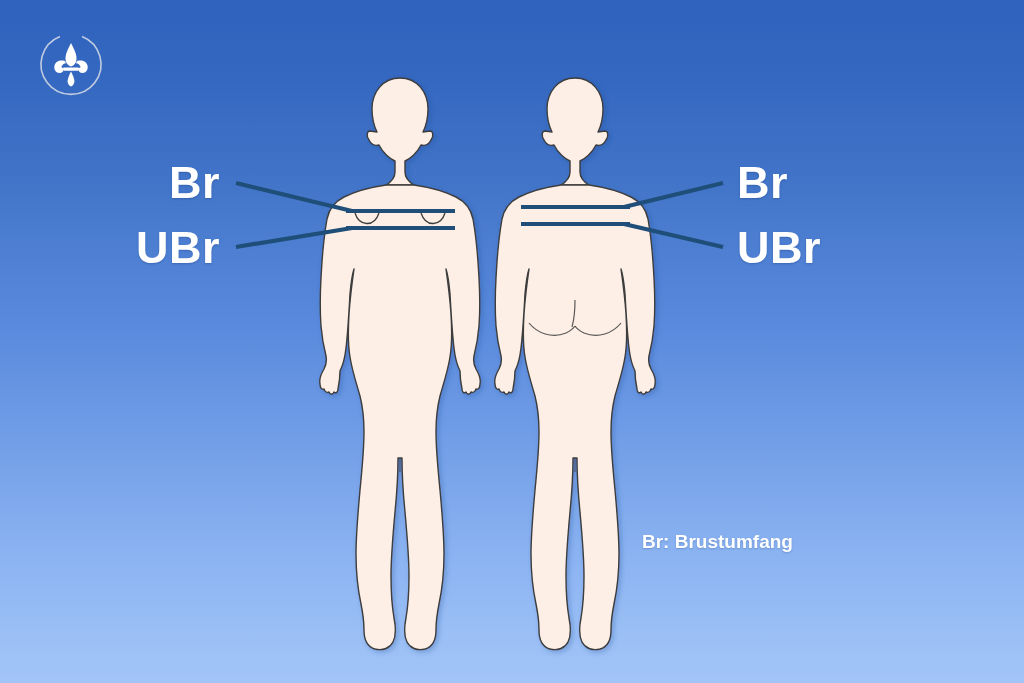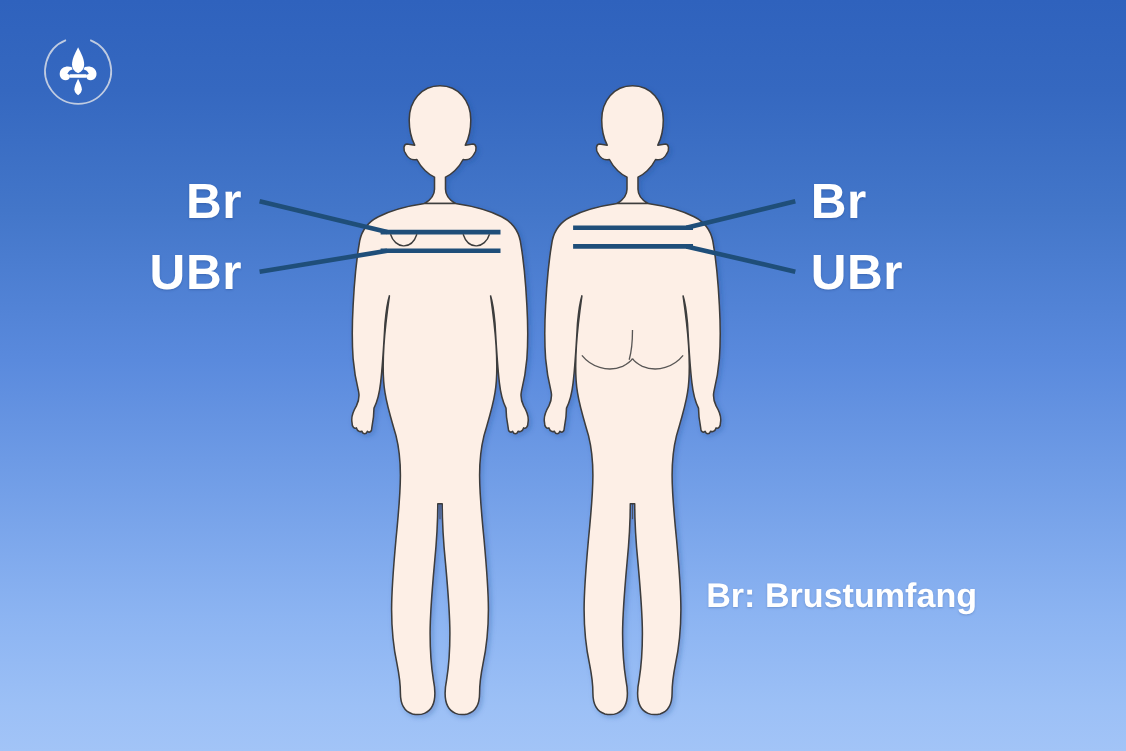--- a/index.html
+++ b/index.html
@@ -59,21 +59,21 @@
 
   #legend {
     position: absolute;
     left: 642px;
     top: 524px;
     width: 340px;
   }
   .legend-line {
     color: #ffffff;
     font-weight: bold;
-    font-size: 31px;
+    font-size: 19px;
     line-height: 36px;
     white-space: nowrap;
     text-shadow: 0 1px 2px rgba(20,50,110,0.25);
   }
 </style>
 </head>
 <body>
 
 <div id="stage">
 

